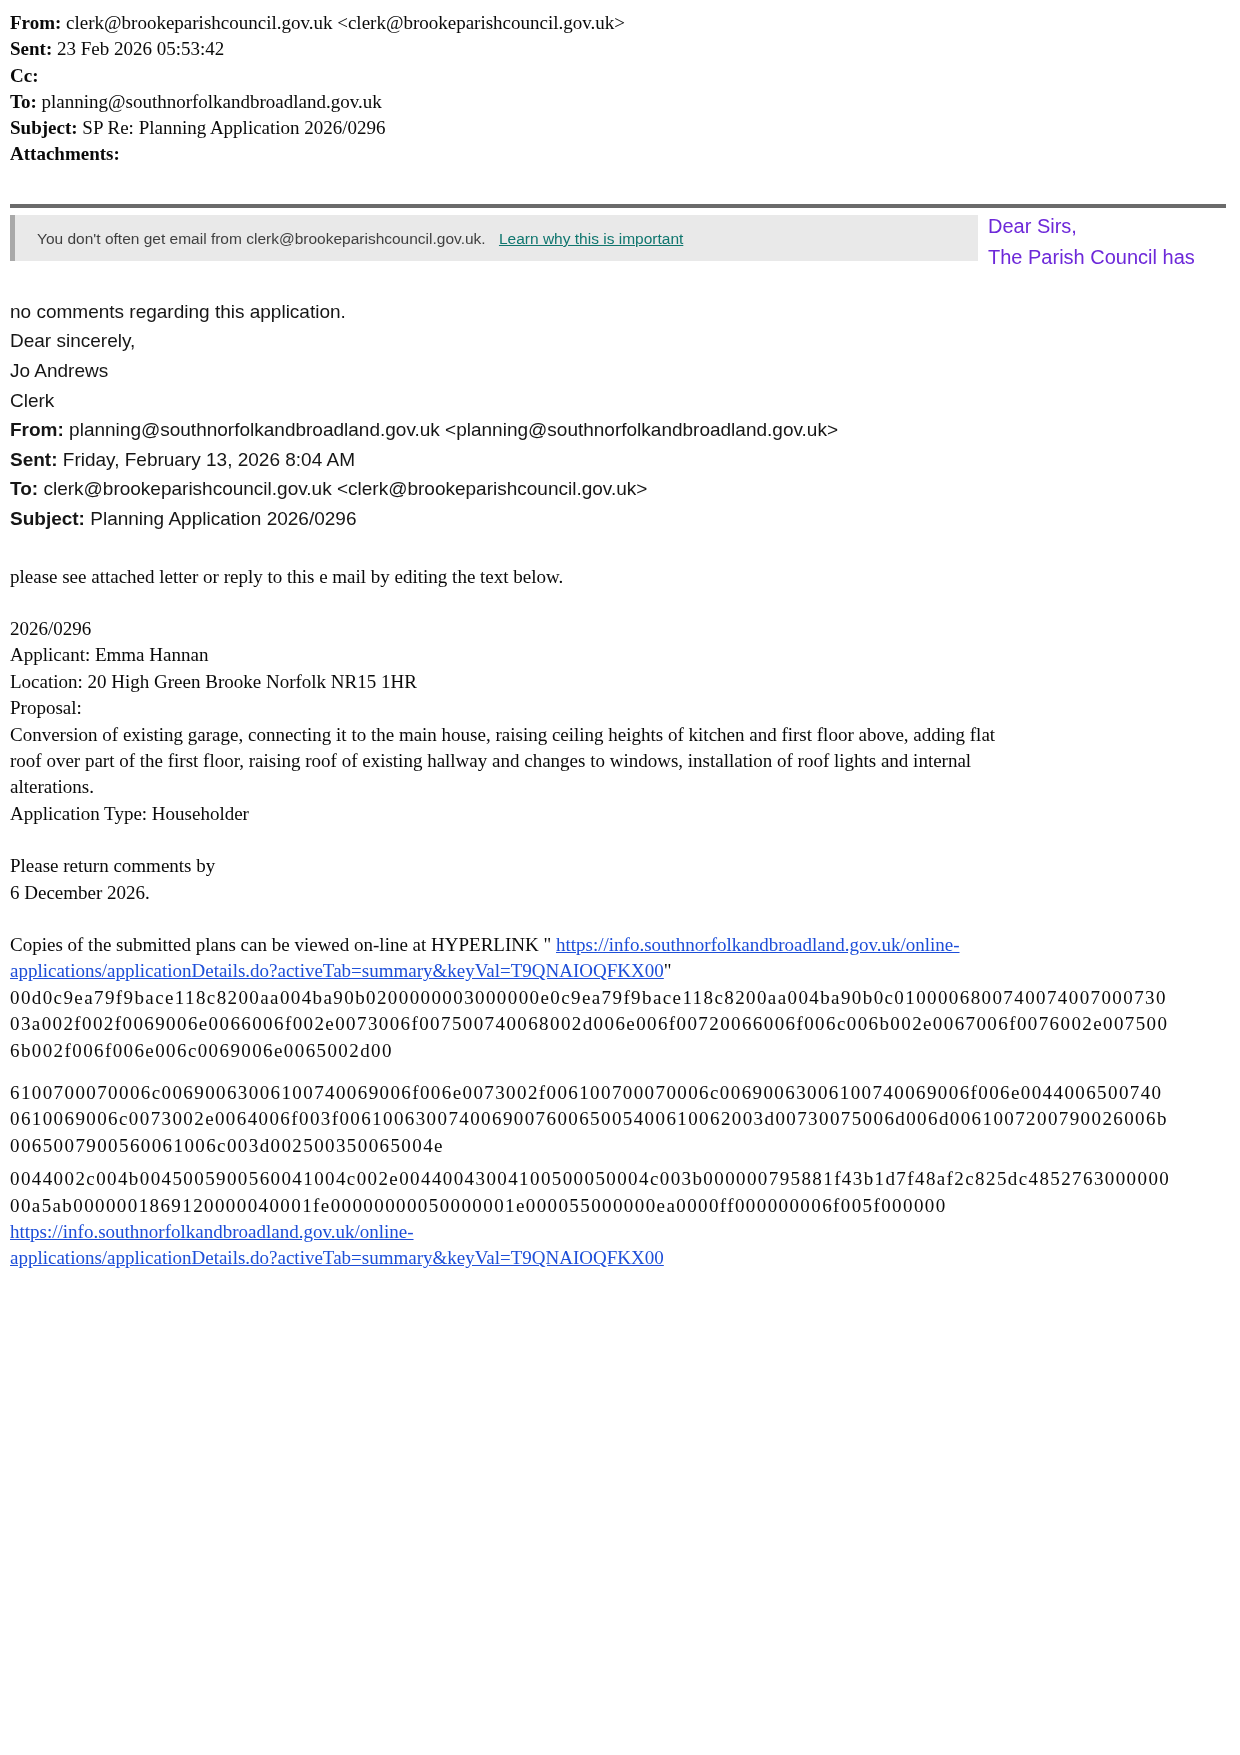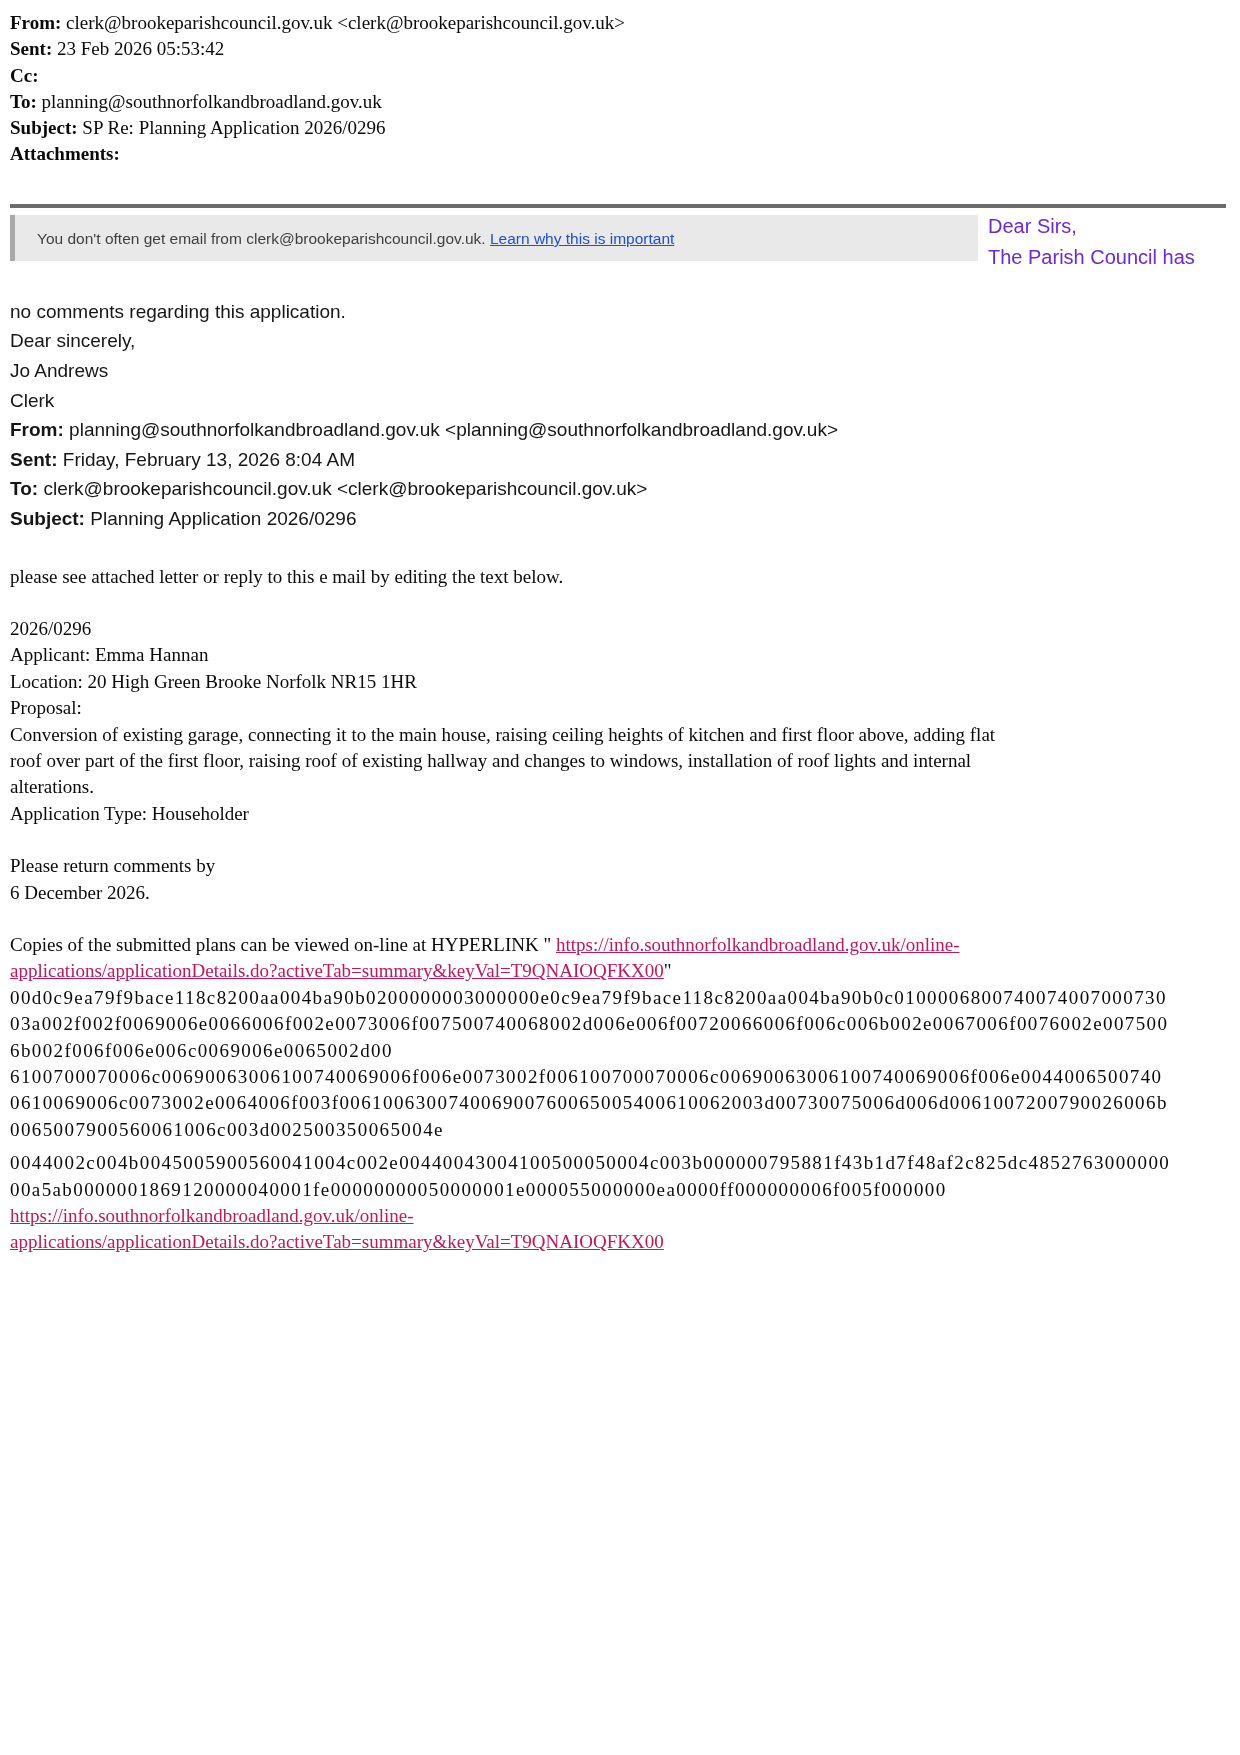--- a/index.html
+++ b/index.html
@@ -25,35 +25,35 @@
   
   .banner-row { margin-top:7px; display:flex; align-items:flex-start; }
   .banner {
     width:968px; box-sizing:border-box;
     background:#e9e9e9;
     border-left:5px solid #a9a9a9;
     padding:14px 10px 13px 22px;
     font-family:"Liberation Sans", sans-serif;
     font-size:15.5px; line-height:19px; color:#3f3f3f;
   }
-  .banner a { color:#1d4ed8; text-decoration:underline; cursor:pointer; }
+  .banner a { color:#0f766e; text-decoration:underline; cursor:pointer;margin-left:9px; }
   .reply-right { margin-left:10px; font-family:"Liberation Sans", sans-serif;
     font-size:20px; line-height:31px; margin-top:-4px; color:#6d28d9; }
 
   
   .reply-block { margin-top:24px; font-size:19px; line-height:29.6px; }
   .reply-block b { font-weight:bold; }
   .reply-block .val { white-space:pre-wrap; }
 
   
   .body-block { margin-top:30px; font-size:19px; line-height:26.4px; }
   .gap { height:26px; }
-  .body-block a { color:#be185d; text-decoration:underline; cursor:pointer; }
+  .body-block a { color:#1d4ed8; text-decoration:underline; cursor:pointer; }
   .hex { letter-spacing:1.4px; white-space:nowrap; overflow:hidden; }
-  .hexB { margin-top:0; }
+  .hexB { margin-top:16px; }
   .hexC { margin-top:7px; }
   .pre { white-space:pre-wrap; }
 </style>
 </head>
 <body>
 
 <div class="page">
 
   <div class="serif hdr1">
     <div><b>From:</b><span class="val"> clerk@brookeparishcouncil.gov.uk &lt;clerk@brookeparishcouncil.gov.uk&gt;</span></div>

